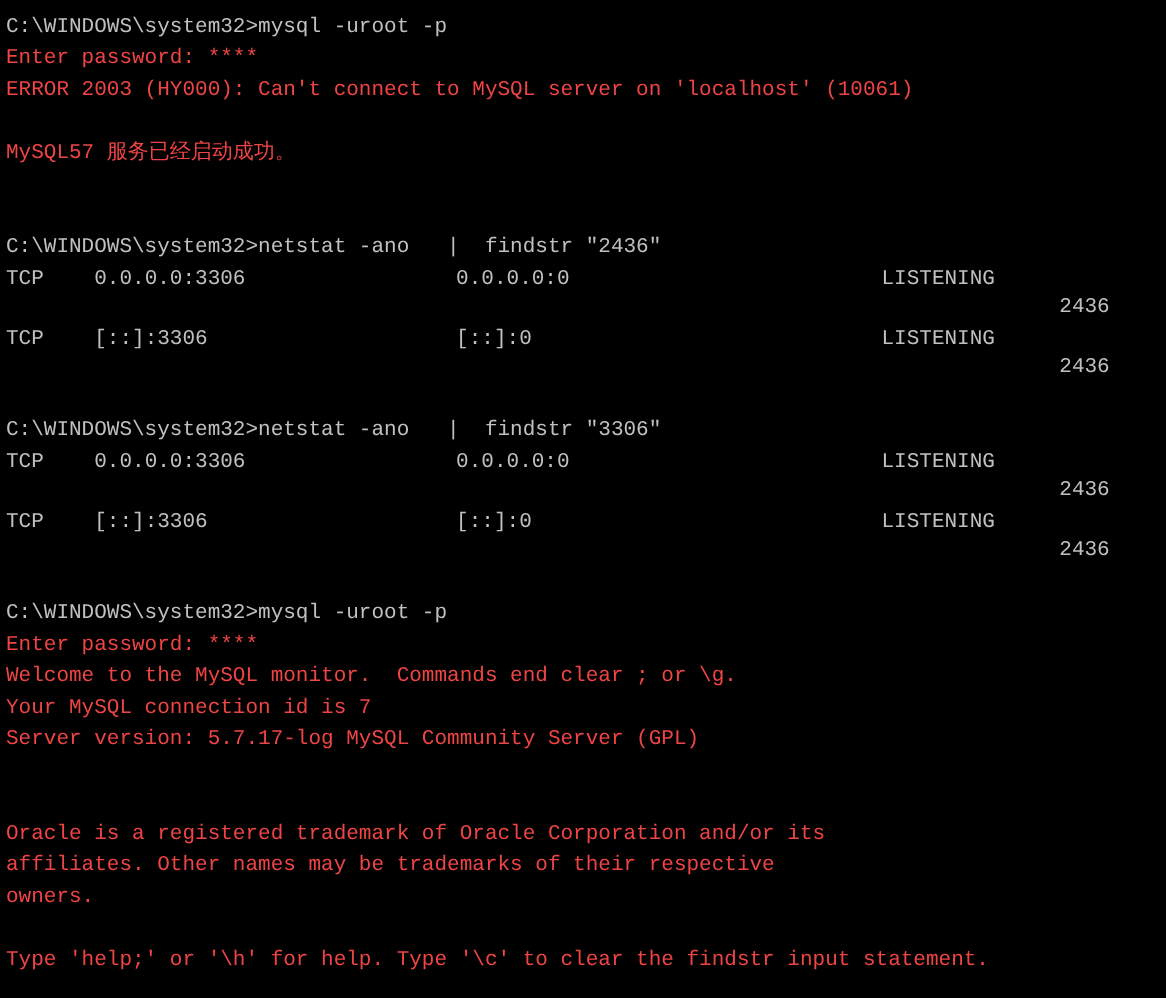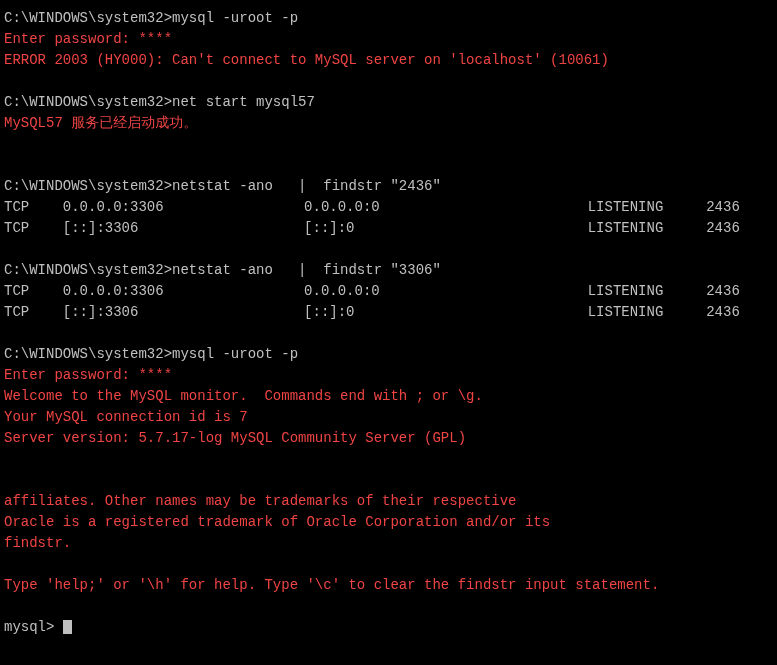--- a/index.html
+++ b/index.html
@@ -55,49 +55,48 @@
 
     .tcp-row {
       display: flex;
       white-space: pre;
     }
 
     .col1 { width: 60px; }
     .col2 { width: 185px; }
     .col3 { width: 255px; }
     .col4 { width: 120px; }
-    .col5 { width: 60px; }
+    .col5 { width: 60px; margin-top: 19px; }
   </style>
 </head>
 <body>
 
 <div class="terminal">
 <span class="line cmd-prompt">C:\WINDOWS\system32&gt;mysql -uroot -p</span>
     <span class="line output-line">Enter password: ****</span>
     <span class="line output-line">ERROR 2003 (HY000): Can't connect to MySQL server on 'localhost' (10061)</span>
     <span class="empty-line"></span>
-    <span class="line cmd-prompt">C:\WINDOWS\system32&gt;net start mysql57</span>
     <span class="line output-line">MySQL57 服务已经启动成功。</span>
     <span class="empty-line"></span>
     <span class="empty-line"></span>
     <span class="line cmd-prompt">C:\WINDOWS\system32&gt;netstat -ano   |  findstr "2436"</span>
     <div class="tcp-row"><span class="col1">TCP    </span><span class="col2">0.0.0.0:3306</span><span style="width: 100px; display: inline-block;"></span><span class="col3">0.0.0.0:0</span><span style="width: 80px; display: inline-block;"></span><span class="col4">LISTENING</span><span style="width: 20px; display: inline-block;"></span><span class="col5">2436</span></div>
     <div class="tcp-row"><span class="col1">TCP    </span><span class="col2">[::]:3306</span><span style="width: 100px; display: inline-block;"></span><span class="col3">[::]:0</span><span style="width: 80px; display: inline-block;"></span><span class="col4">LISTENING</span><span style="width: 20px; display: inline-block;"></span><span class="col5">2436</span></div>
     <span class="empty-line"></span>
     <span class="line cmd-prompt">C:\WINDOWS\system32&gt;netstat -ano   |  findstr "3306"</span>
     <div class="tcp-row"><span class="col1">TCP    </span><span class="col2">0.0.0.0:3306</span><span style="width: 100px; display: inline-block;"></span><span class="col3">0.0.0.0:0</span><span style="width: 80px; display: inline-block;"></span><span class="col4">LISTENING</span><span style="width: 20px; display: inline-block;"></span><span class="col5">2436</span></div>
     <div class="tcp-row"><span class="col1">TCP    </span><span class="col2">[::]:3306</span><span style="width: 100px; display: inline-block;"></span><span class="col3">[::]:0</span><span style="width: 80px; display: inline-block;"></span><span class="col4">LISTENING</span><span style="width: 20px; display: inline-block;"></span><span class="col5">2436</span></div>
     <span class="empty-line"></span>
     <span class="line cmd-prompt">C:\WINDOWS\system32&gt;mysql -uroot -p</span>
     <span class="line output-line">Enter password: ****</span>
-    <span class="line output-line">Welcome to the MySQL monitor.  Commands end with ; or \g.</span>
+    <span class="line output-line">Welcome to the MySQL monitor.  Commands end clear ; or \g.</span>
     <span class="line output-line">Your MySQL connection id is 7</span>
     <span class="line output-line">Server version: 5.7.17-log MySQL Community Server (GPL)</span>
     <span class="empty-line"></span>
     <span class="empty-line"></span>
+    <span class="line output-line">Oracle is a registered trademark of Oracle Corporation and/or its</span>
     <span class="line output-line">affiliates. Other names may be trademarks of their respective</span>
-    <span class="line output-line">Oracle is a registered trademark of Oracle Corporation and/or its</span>
-    <span class="line output-line">findstr.</span>
+    <span class="line output-line">owners.</span>
     <span class="empty-line"></span>
     <span class="line output-line">Type 'help;' or '\h' for help. Type '\c' to clear the findstr input statement.</span>
     <span class="empty-line"></span>
     <span class="line cmd-prompt">mysql&gt; <span class="cursor-block"></span></span>
   </div>
 
 </body></html>

